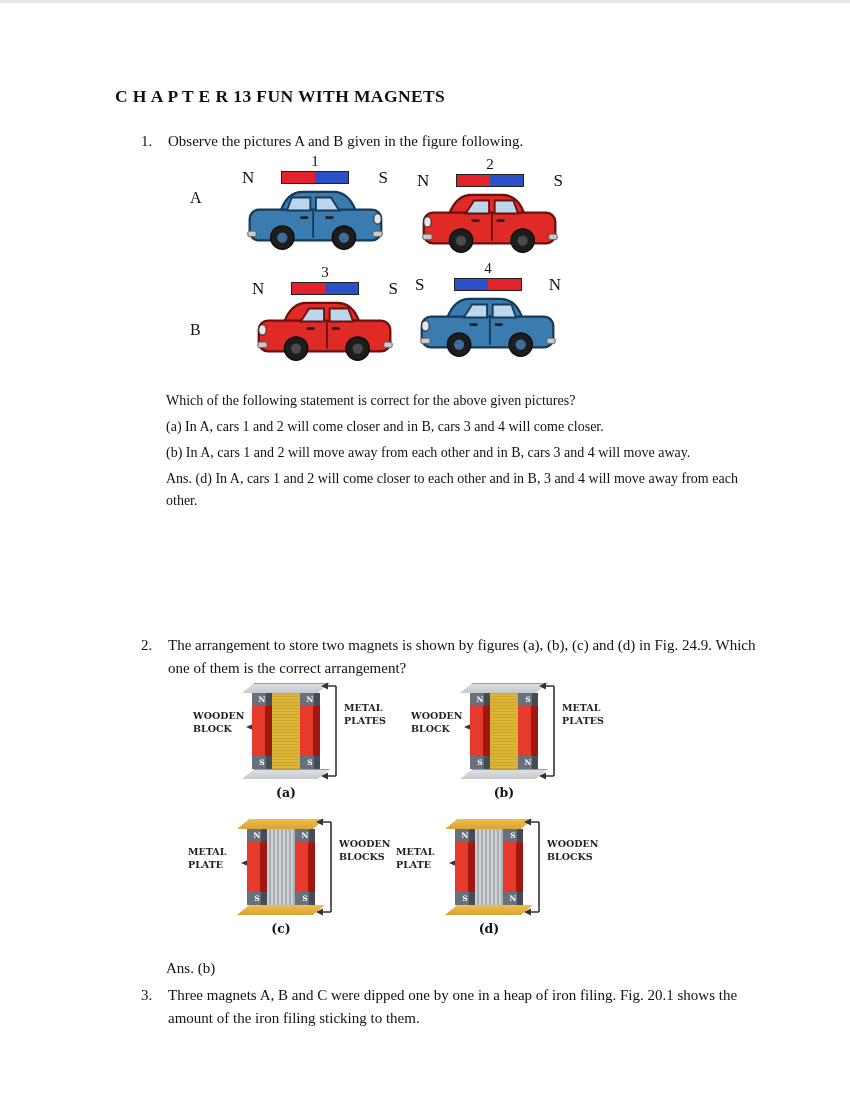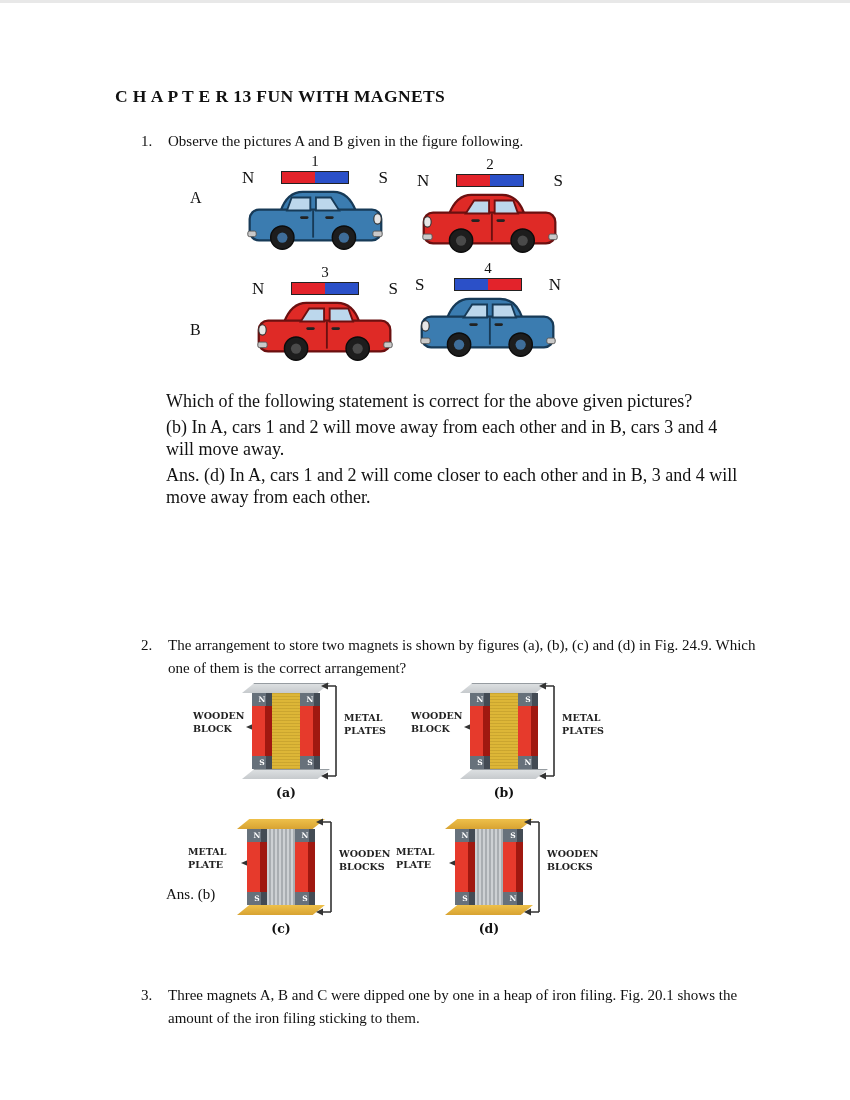--- a/index.html
+++ b/index.html
@@ -20,24 +20,24 @@
     font-size:17.5px;font-weight:bold;letter-spacing:.4px;
     white-space:nowrap;
   }
   .qitem{display:flex;gap:11px;font-size:15px;line-height:22.5px;}
   .qnum{flex:0 0 16px;}
   .qtext{flex:1;}
   #q1-item{left:141px;top:127px;width:600px;}
   #q2-item{left:141px;top:631px;width:632px;}
   #q3-item{left:141px;top:981px;width:612px;}
 
-  .textblock{left:166px;top:387px;width:578px;font-size:18px;line-height:22px;}
+  .textblock{left:166px;top:387px;width:578px;font-size:14px;line-height:22px;}
   .textblock p{margin:0 0 4px 0;}
 
-  #ans2{left:166px;top:883px;font-size:15px;}
+  #ans2{left:166px;top:957px;font-size:15px;}
 
   
   #cars-fig{left:185px;top:148px;width:420px;height:232px;}
   .row-label{position:absolute;font-size:16px;}
   #row-label-a{left:5px;top:38px;}
   #row-label-b{left:5px;top:170px;}
 
   .car-unit{position:absolute;width:150px;height:112px;}
   .car-num{position:absolute;top:0;left:0;right:0;text-align:center;font-size:15px;}
   .pole{position:absolute;top:15px;font-size:17px;}
@@ -64,21 +64,21 @@
   .handle{fill:#222;}
 
   
   #arr-row-1{left:193px;top:676px;display:flex;gap:18px;}
   #arr-row-2{left:188px;top:812px;display:flex;gap:8px;}
   .arr{position:relative;width:200px;height:132px;}
   .arr-label{position:absolute;width:58px;
     font-family:"DejaVu Serif", serif;font-size:9.5px;font-weight:bold;line-height:13px;
     color:#222;}
   .arr-label.left{left:0;top:30px;}
-  .arr-label.right{left:151px;top:32px;}
+  .arr-label.right{left:151px;top:22px;}
   .leader{position:absolute;left:52px;top:43px;width:46px;height:10px;}
   .bracket{position:absolute;left:127px;top:2px;width:24px;height:100px;}
   .stack{position:absolute;left:59px;top:4px;width:68px;height:96px;}
   .plate{width:88px;height:9px;margin-left:-10px;
     clip-path:polygon(14% 0,100% 0,86% 100%,0 100%);}
   .plate.metal{background:linear-gradient(#dcdfe1,var(--metal-gray));border-top:1px solid #969ca1;}
   .plate.wood{background:linear-gradient(#eec04a,var(--wood-plate));height:10px;}
   .arr-mid{display:flex;height:76px;}
   .mag{width:20px;display:flex;flex-direction:column;}
   .mag-cap{height:13px;background:linear-gradient(90deg,#67717b 0 68%,#434b54 68%);
@@ -212,20 +212,21 @@
         <circle class="wheel" cx="40" cy="57" r="12.5"></circle>
           <circle class="hub-b" cx="40" cy="57" r="5.5"></circle>
         <circle class="wheel" cx="106" cy="57" r="12.5"></circle>
           <circle class="hub-b" cx="106" cy="57" r="5.5"></circle>
       </svg>
     </div>
   </div>
 
   <div class="abs textblock">
     <p>Which of the following statement is correct for the above given pictures?</p>
+    <p>(a) In A, cars 1 and 2 will come closer and in B, cars 3 and 4 will come closer.</p>
     <p>(b) In A, cars 1 and 2 will move away from each other and in B, cars 3 and 4 will move away.</p>
     <p>Ans. (d) In A, cars 1 and 2 will come closer to each other and in B, 3 and 4 will move away from each other.</p>
   </div>
 
   <div class="abs qitem" id="q2-item">
     <div class="qnum">2.</div>
     <div class="qtext">The arrangement to store two magnets is shown by figures (a), (b), (c) and (d) in Fig. 24.9. Which one of them is the correct arrangement?</div>
   </div>
 
   <div class="abs" id="arr-row-1">

